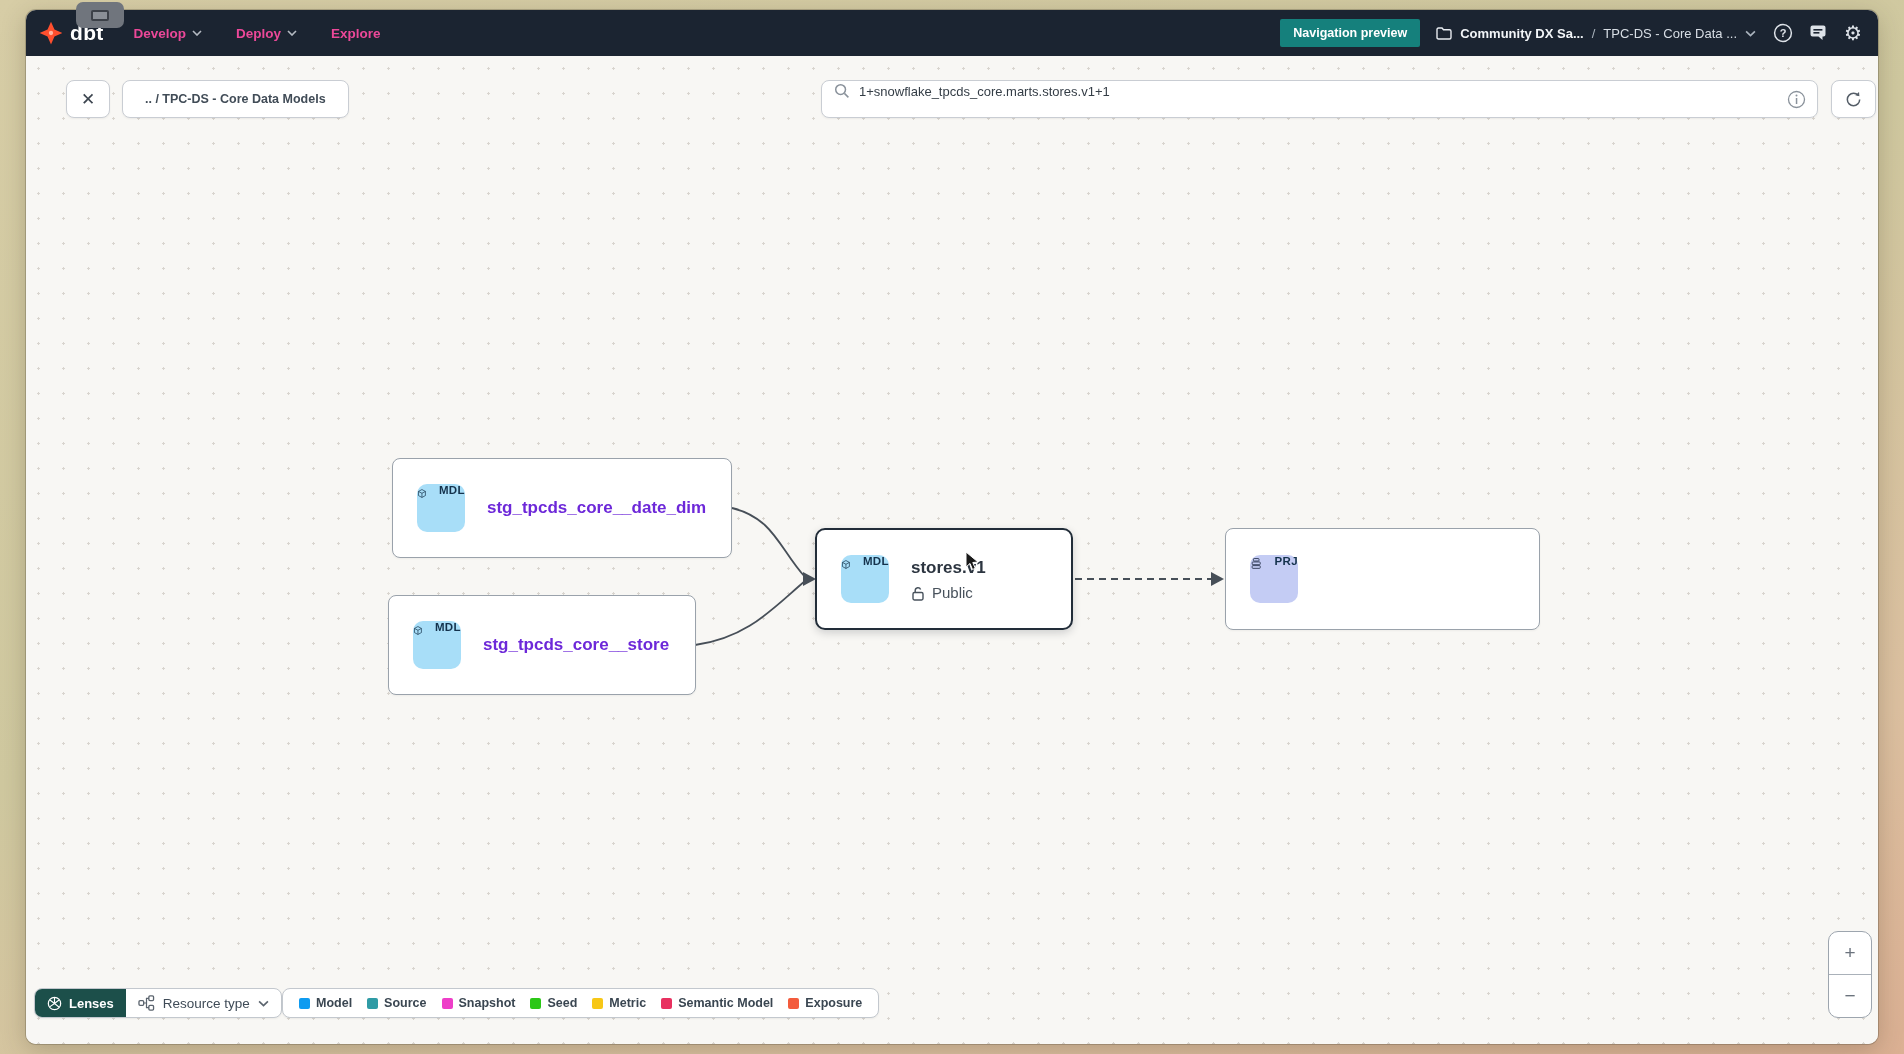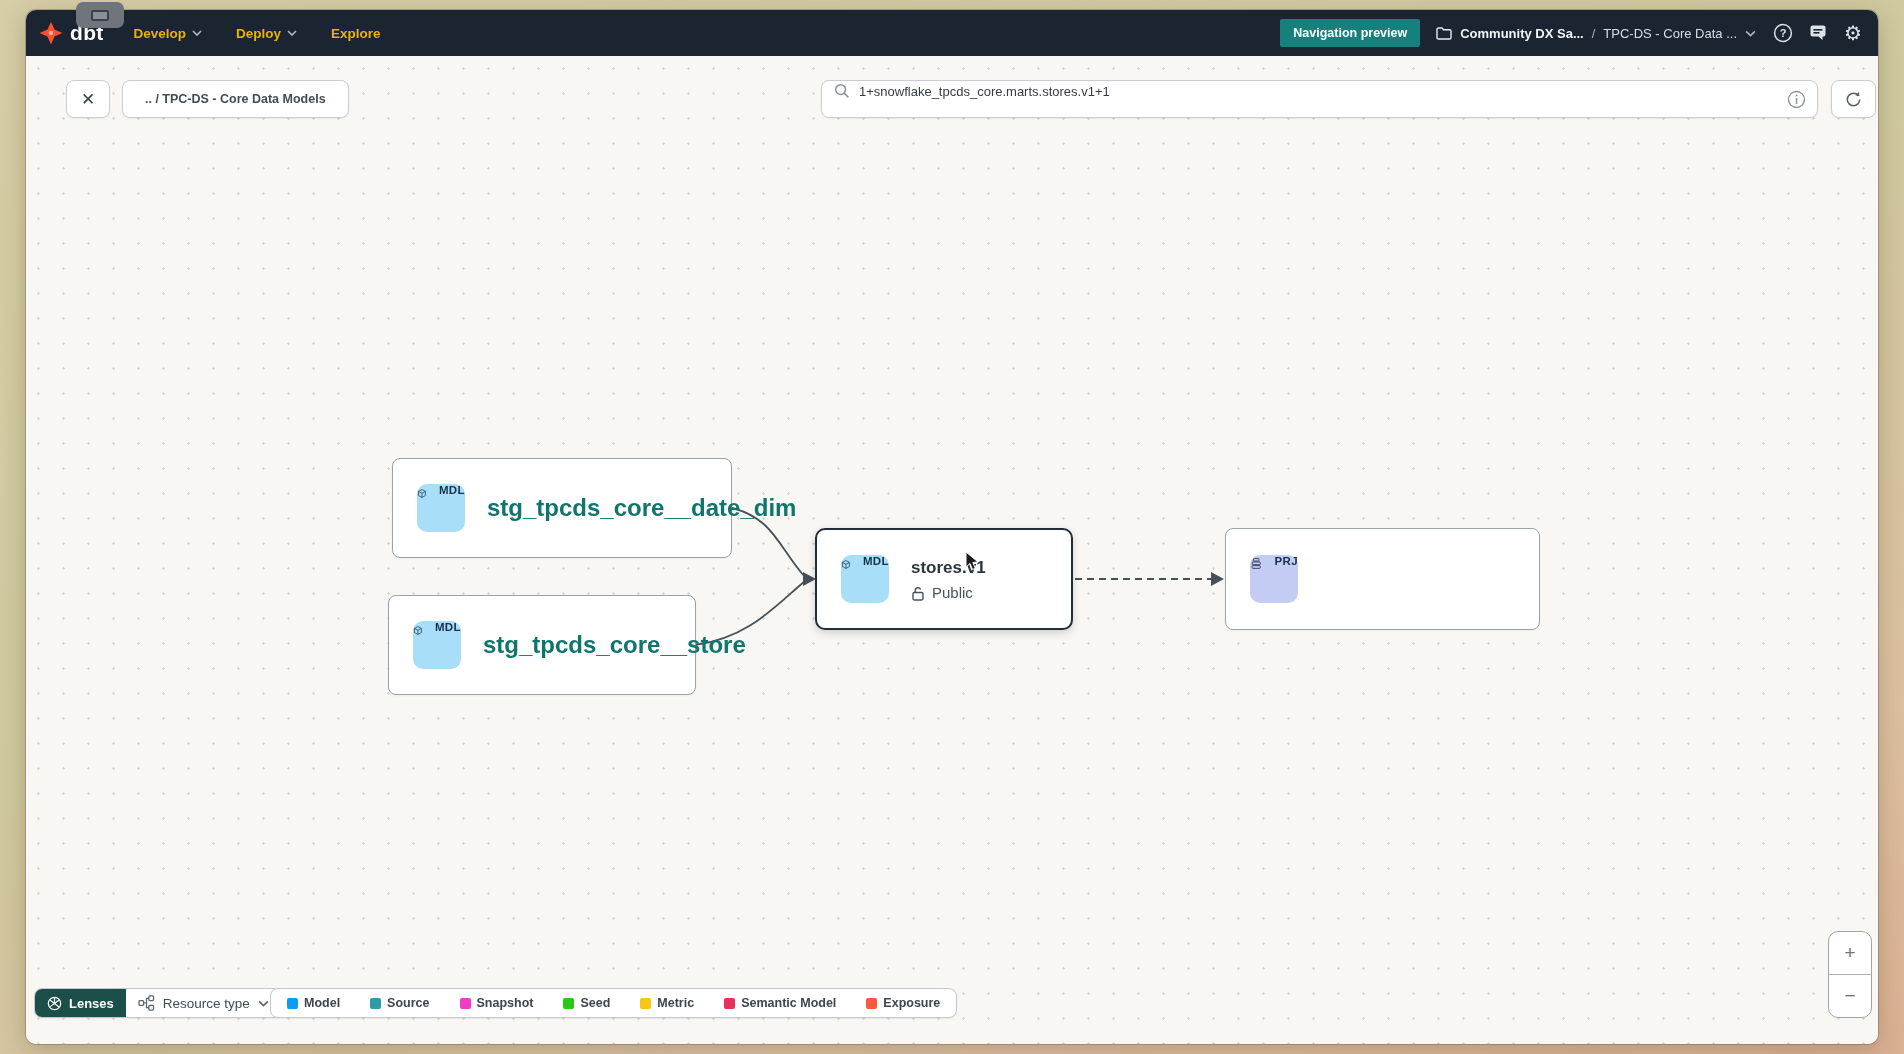--- a/index.html
+++ b/index.html
@@ -15,21 +15,21 @@
   .notch { position:absolute; left:76px; top:2px; width:48px; height:26px;
     background:#70757d; border-radius:7px; z-index:60; display:flex; align-items:center; justify-content:center; }
   .notch .cam { width:18px; height:11px; border:2px solid #3c4148; border-radius:2px; background:#8a8f96; }
 
   
   .navbar { position:relative; height:46px; background:#1b2431; display:flex; align-items:center;
     padding:0 14px 0 12px; z-index:40; }
   .logo { display:flex; align-items:center; gap:6px; margin-right:30px; }
   .logo-text { color:#fff; font-size:21px; font-weight:800; letter-spacing:.3px; }
   .nav-menu { display:flex; align-items:center; gap:34px; }
-  .nav-item { display:flex; align-items:center; gap:6px; color:#eab308; font-size:13.5px; font-weight:700; cursor:pointer; }
+  .nav-item { display:flex; align-items:center; gap:6px; color:#ec4899; font-size:13.5px; font-weight:700; cursor:pointer; }
   .nav-item svg { opacity:.85; }
   .nav-right { margin-left:auto; display:flex; align-items:center; gap:16px; }
   .preview-badge { background:#15807c; color:#fff; font-size:12.5px; font-weight:700;
     padding:7px 13px; border-radius:2px; }
   .nav-breadcrumb { display:flex; align-items:center; gap:8px; color:#e8ecf1; font-size:13px; }
   .nav-breadcrumb .acct { font-weight:700; color:#f2f5f8; }
   .nav-breadcrumb .sep { color:#aab3bd; }
   .nav-breadcrumb .proj { color:#d8dee5; font-weight:400; }
   .nav-icons { display:flex; align-items:center; gap:13px; }
   .nav-icons .ic { width:22px; height:22px; display:flex; align-items:center; justify-content:center; cursor:pointer; }
@@ -59,38 +59,38 @@
   
   .node { position:absolute; background:#fff; border:1px solid #9aa2ab; border-radius:8px;
     display:flex; align-items:center; gap:22px; padding:0 24px; cursor:pointer; z-index:10;
     box-shadow:0 1px 2px rgba(30,35,40,.05); }
   .node.selected { border:2px solid #222d39; border-radius:10px; box-shadow:0 3px 8px rgba(20,30,40,.18); }
   .node-icon { width:48px; height:48px; border-radius:10px; flex:0 0 48px;
     display:flex; flex-direction:row; align-items:flex-start; justify-content:center; gap:12px; }
   .node-icon.mdl { background:#a8def8; }
   .node-icon.prj { background:#c4ccf4; }
   .node-icon .tag { font-size:11.5px; font-weight:700; color:#14324c; letter-spacing:.4px; }
-  .node-label { font-size:24px; font-weight:700; color:#0f766e; white-space:nowrap; }
+  .node-label { font-size:17px; font-weight:700; color:#6d28d9; white-space:nowrap; }
   .node-title { font-size:17px; font-weight:700; color:#2c3540; }
   .node-sub { display:flex; align-items:flex-end; gap:7px; margin-top:6px; font-size:15px; color:#48525c; }
   .node-caption { font-size:14.5px; color:#3b454f; font-weight:400; }
   .node-big { font-size:19px; font-weight:500; color:#2e3742; margin-top:4px; white-space:nowrap; }
 
   #edges { position:absolute; left:0; top:0; width:1852px; height:1034px; z-index:5; pointer-events:none; }
   #cursor { position:absolute; left:939px; top:495px; z-index:70; pointer-events:none; }
 
   
   .lens-pill { position:absolute; left:8px; bottom:26px; height:30px; display:flex; align-items:stretch;
     border:1px solid #c3c8ce; border-radius:8px; overflow:hidden; background:#fff; z-index:20;
     box-shadow:0 1px 2px rgba(30,35,40,.06); }
   .lens-seg { display:flex; align-items:center; gap:7px; padding:0 12px; cursor:pointer; }
   .lens-seg.dark { background:#1c4f4a; color:#fff; font-size:13px; font-weight:700; }
   .lens-seg.light { color:#3f4b57; font-size:13.5px; font-weight:400; gap:8px; }
-  .legend-pill { position:absolute; left:244px; bottom:26px; height:30px; display:flex; align-items:center;
-    gap:30px; padding:8px 16px; background:#fff; border:1px solid #c3c8ce; border-radius:8px; z-index:20;
+  .legend-pill { position:absolute; left:256px; bottom:26px; height:30px; display:flex; align-items:center;
+    gap:15px; padding:8px 16px; background:#fff; border:1px solid #c3c8ce; border-radius:8px; z-index:20;
     box-shadow:0 1px 2px rgba(30,35,40,.06); }
   .legend-item { display:flex; align-items:center; gap:6px; font-size:12.5px; font-weight:700; color:#3a4651; }
   .legend-chip { width:11px; height:11px; border-radius:2px; }
 
   .zoom-ctl { position:absolute; right:6px; bottom:26px; width:44px; background:#fff;
     border:1px solid #9da5ae; border-radius:10px; overflow:hidden; z-index:20; }
   .zoom-btn { height:42px; display:flex; align-items:center; justify-content:center;
     font-size:19px; color:#6b737d; cursor:pointer; }
   .zoom-div { height:1px; background:#aab1b9; }
 </style>

